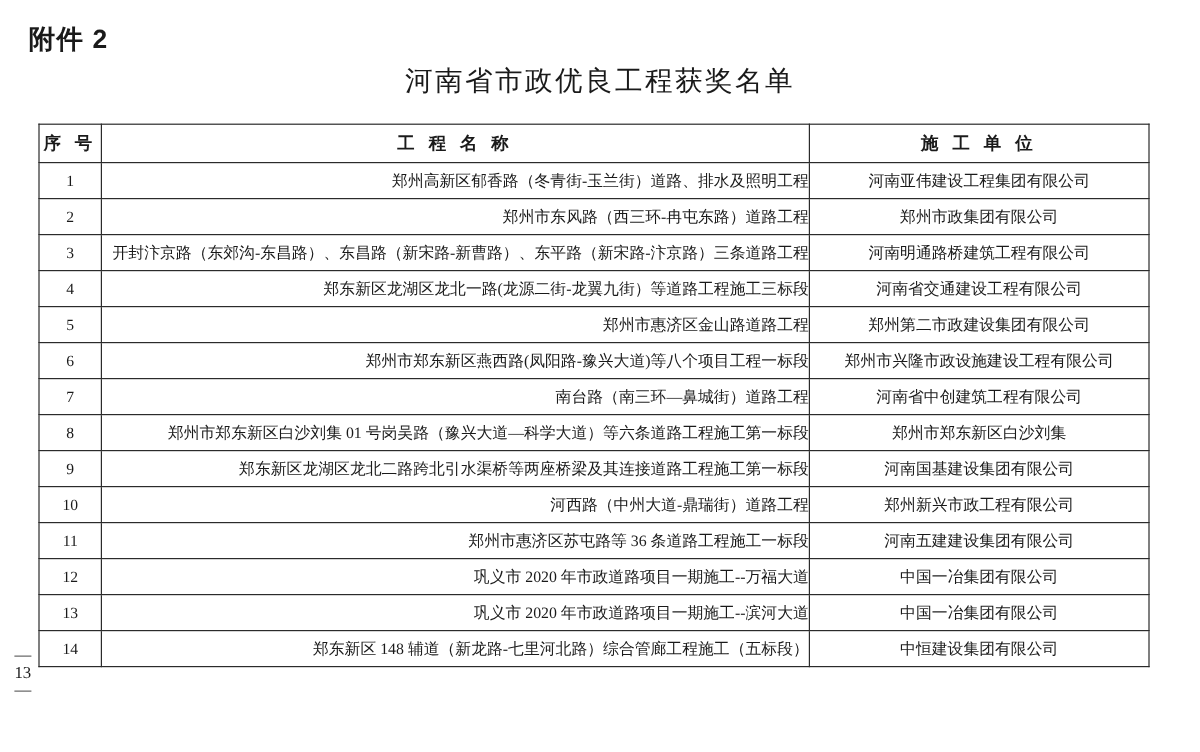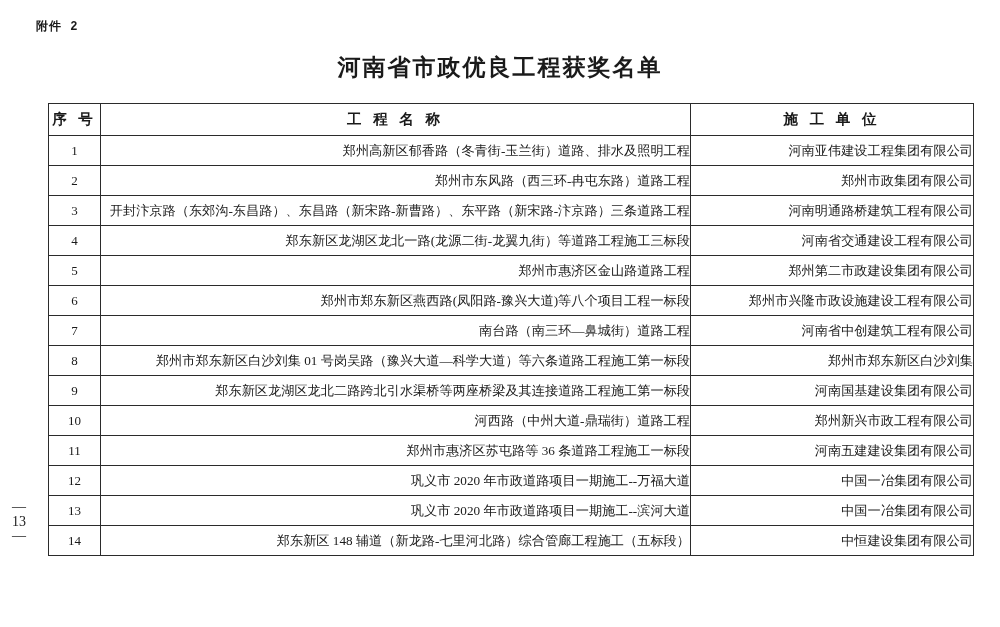--- a/index.html
+++ b/index.html
@@ -16,55 +16,56 @@
     overflow: hidden;
   }
   .page {
     position: relative;
     width: 1000px;
     height: 627px;
     box-sizing: border-box;
   }
   .attachment-label {
     position: absolute;
-    left: 36px;
+    left: 24px;
     top: 18px;
-    font-size: 12px;
+    font-size: 22px;
     font-weight: bold;
     letter-spacing: 1px;
-    font-family: Liberation Mono, monospace;
+    font-family: Liberation Sans, sans-serif;
   }
   .doc-title {
     position: absolute;
     left: 0;
     top: 52px;
     width: 1000px;
     text-align: center;
     font-size: 23px;
-    font-weight: bold;
+    font-weight: normal;
     letter-spacing: 2px;
     font-family: "Liberation Serif", "DejaVu Serif", serif;
   }
   .side-page-number {
     position: absolute;
     left: 6px;
     top: 500px;
     width: 26px;
     text-align: center;
     font-size: 14px;
     line-height: 1.05;
     color: #1a1a1a;
     letter-spacing: 0px;
   }
   .side-page-number span {
     display: block;
+    margin-top: 40px;
   }
   .table-wrap {
     position: absolute;
-    left: 36px;
+    left: 20px;
     top: 103px;
     width: 925px;
     padding-left: 12px;
   }
   table.award-table {
     border-collapse: collapse;
     width: 925px;
     table-layout: fixed;
     font-size: 13.2px;
   }
@@ -89,21 +90,21 @@
     text-align: center;
     font-size: 13px;
     font-family: "Liberation Serif", "DejaVu Serif", serif;
   }
   td.cell-name {
     text-align: right;
     padding: 2px 6px 2px 12px;
     line-height: 1.45;
   }
   td.cell-unit {
-    text-align: right;
+    text-align: center;
     padding: 2px 6px 2px 8px;
     line-height: 1.45;
     margin-top: 14px;
   }
   tr.row { height: 30px; }
   tr.row-tall { height: 46px; }
 </style>
 </head>
 <body>
 

